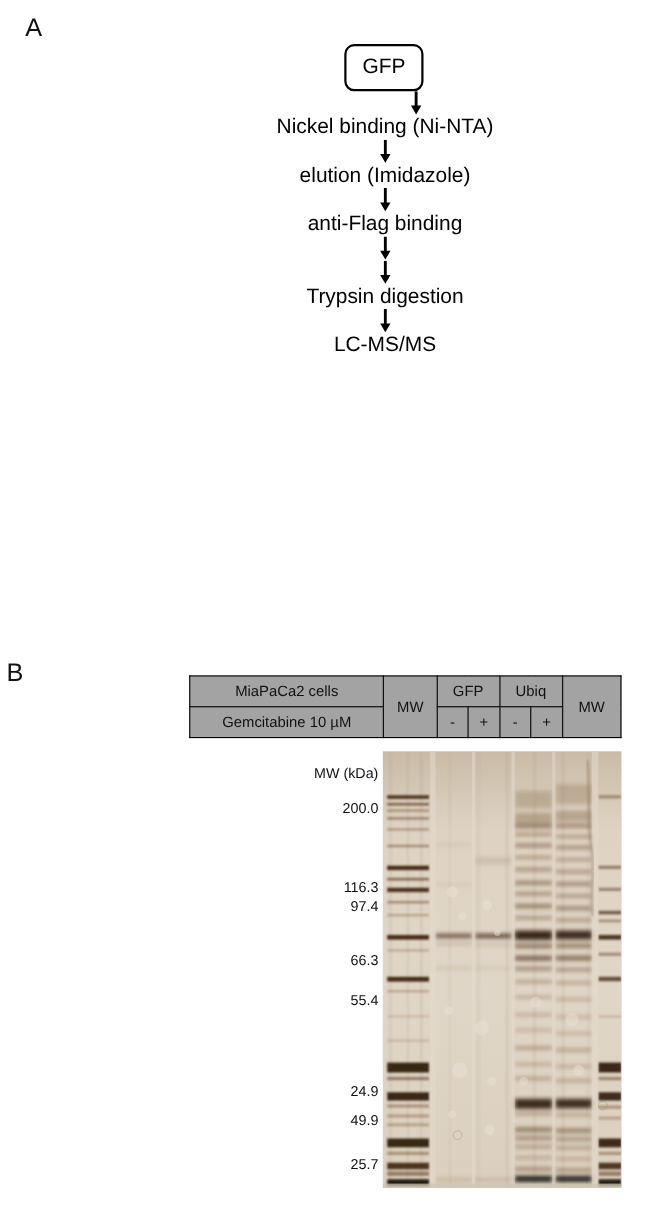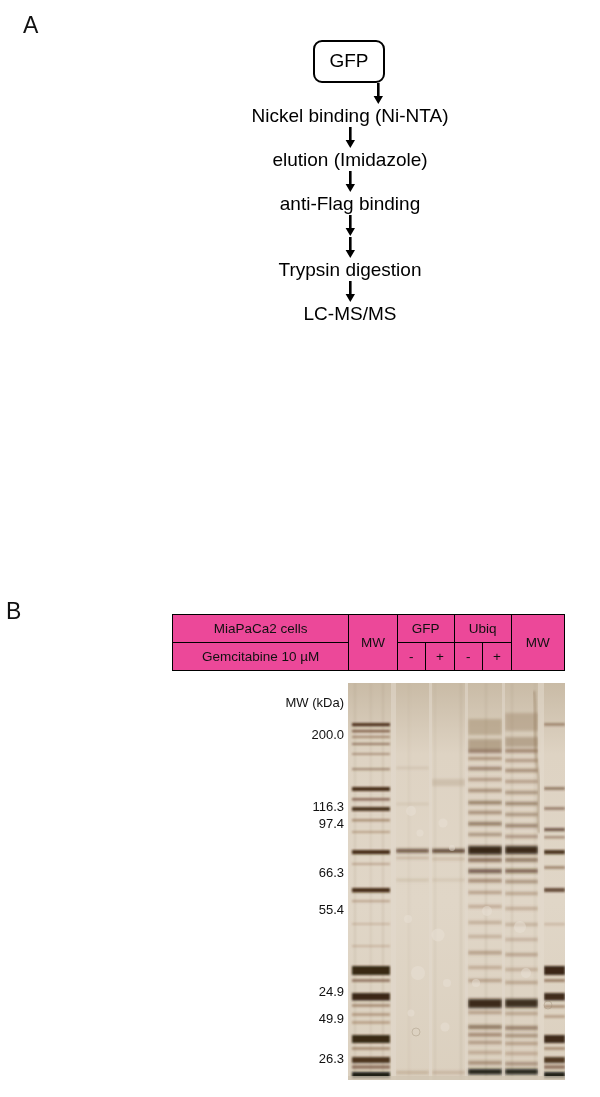--- a/index.html
+++ b/index.html
@@ -37,21 +37,21 @@
   .arrow svg{display:block;}
   .arr-wrap{display:flex;justify-content:center;width:100%;}
 
   
   #panel-b{position:absolute;left:0;top:600px;width:600px;height:497px;}
 
   
   #blot-table{
     position:absolute;left:172px;top:14px;width:393px;
     border-collapse:collapse;table-layout:fixed;
-    font-size:13.5px;background:#ec4899;
+    font-size:13.5px;background:#a3a3a3;
   }
   #blot-table td{
     border:1px solid #000;text-align:center;vertical-align:middle;
     padding:2px 0;height:23px;color:#111;white-space:nowrap;
   }
   td.c-desc{width:138px;}
   td.c-mw{width:37px;}
   td.c-lane{width:44px;}
   td.c-mw2{width:41px;}
 
@@ -160,21 +160,21 @@
 
   <div id="mw-axis">
     <div class="mw-tick" style="top:0px;">MW (kDa)</div>
     <div class="mw-tick" style="top:32px;">200.0</div>
     <div class="mw-tick" style="top:104px;">116.3</div>
     <div class="mw-tick" style="top:121px;">97.4</div>
     <div class="mw-tick" style="top:170px;">66.3</div>
     <div class="mw-tick" style="top:207px;margin-left:17px;">55.4</div>
     <div class="mw-tick" style="top:289px;">24.9</div>
     <div class="mw-tick" style="top:316px;">49.9</div>
-    <div class="mw-tick" style="top:356px;">26.3</div>
+    <div class="mw-tick" style="top:356px;">25.7</div>
     <div class="mw-tick" style="top:401px;font-weight:bold;">14.4</div>
   </div>
 
   <div id="gel">
     <svg viewBox="0 0 217 397" preserveAspectRatio="none">
       <defs>
         <linearGradient id="lgVert" x1="0" y1="0" x2="0" y2="1">
           <stop offset="0%" stop-color="#c9bba6"></stop>
           <stop offset="18%" stop-color="#ded3c3"></stop>
           <stop offset="55%" stop-color="#e0d6c7"></stop>

